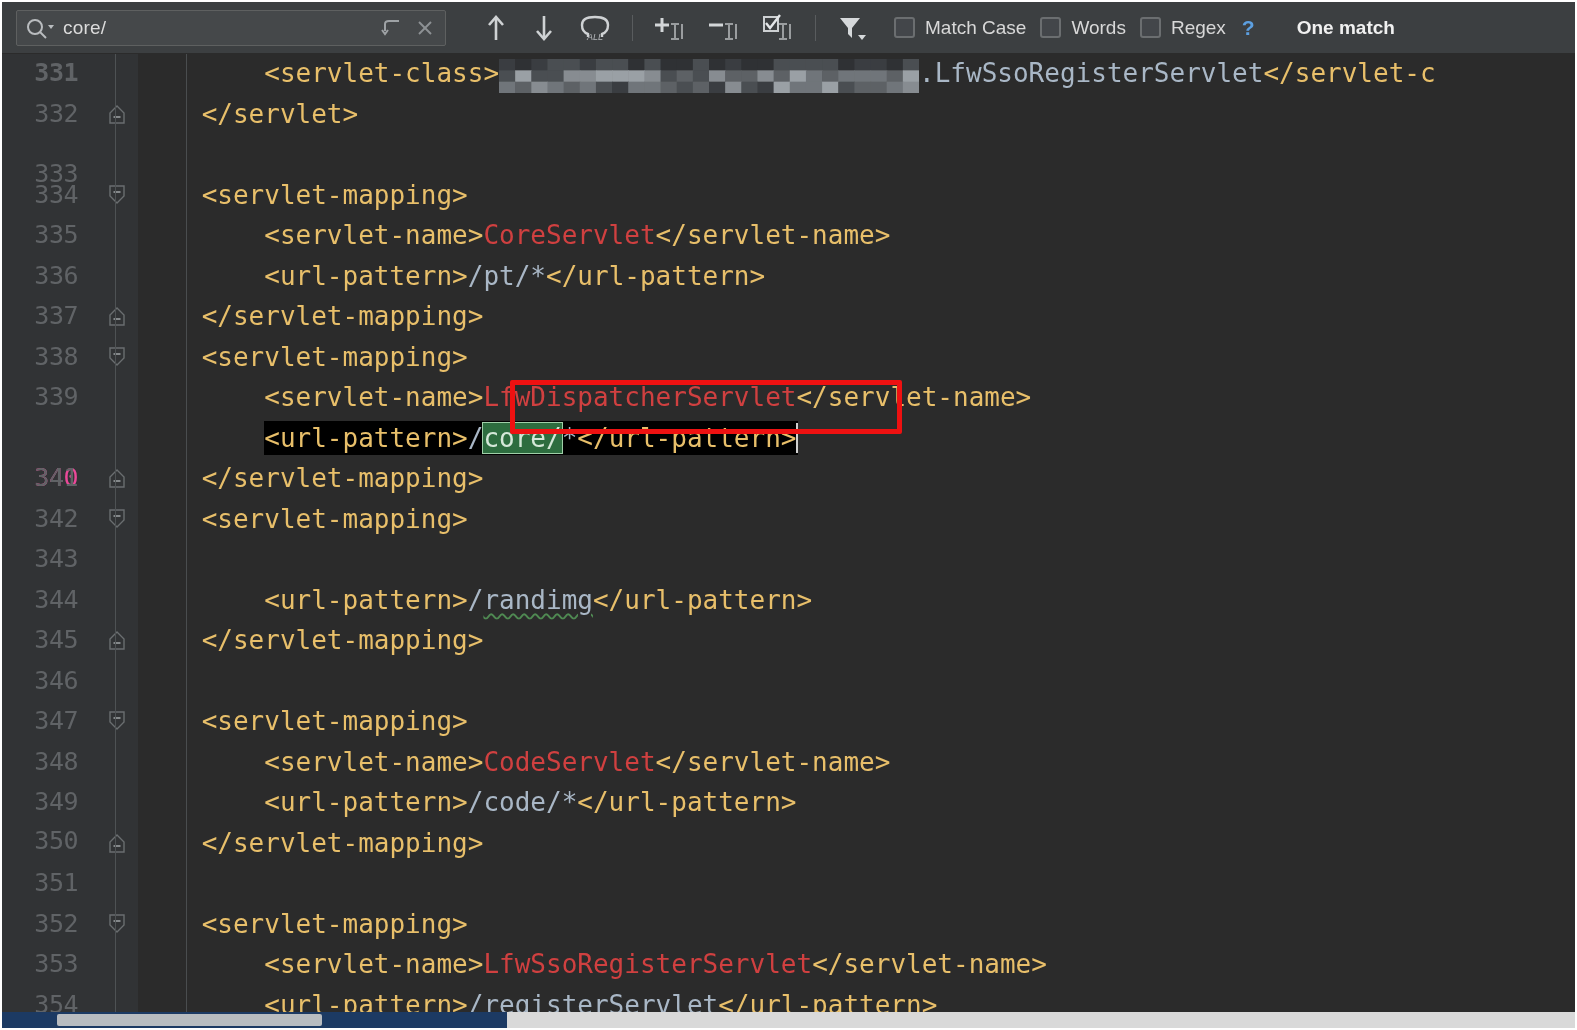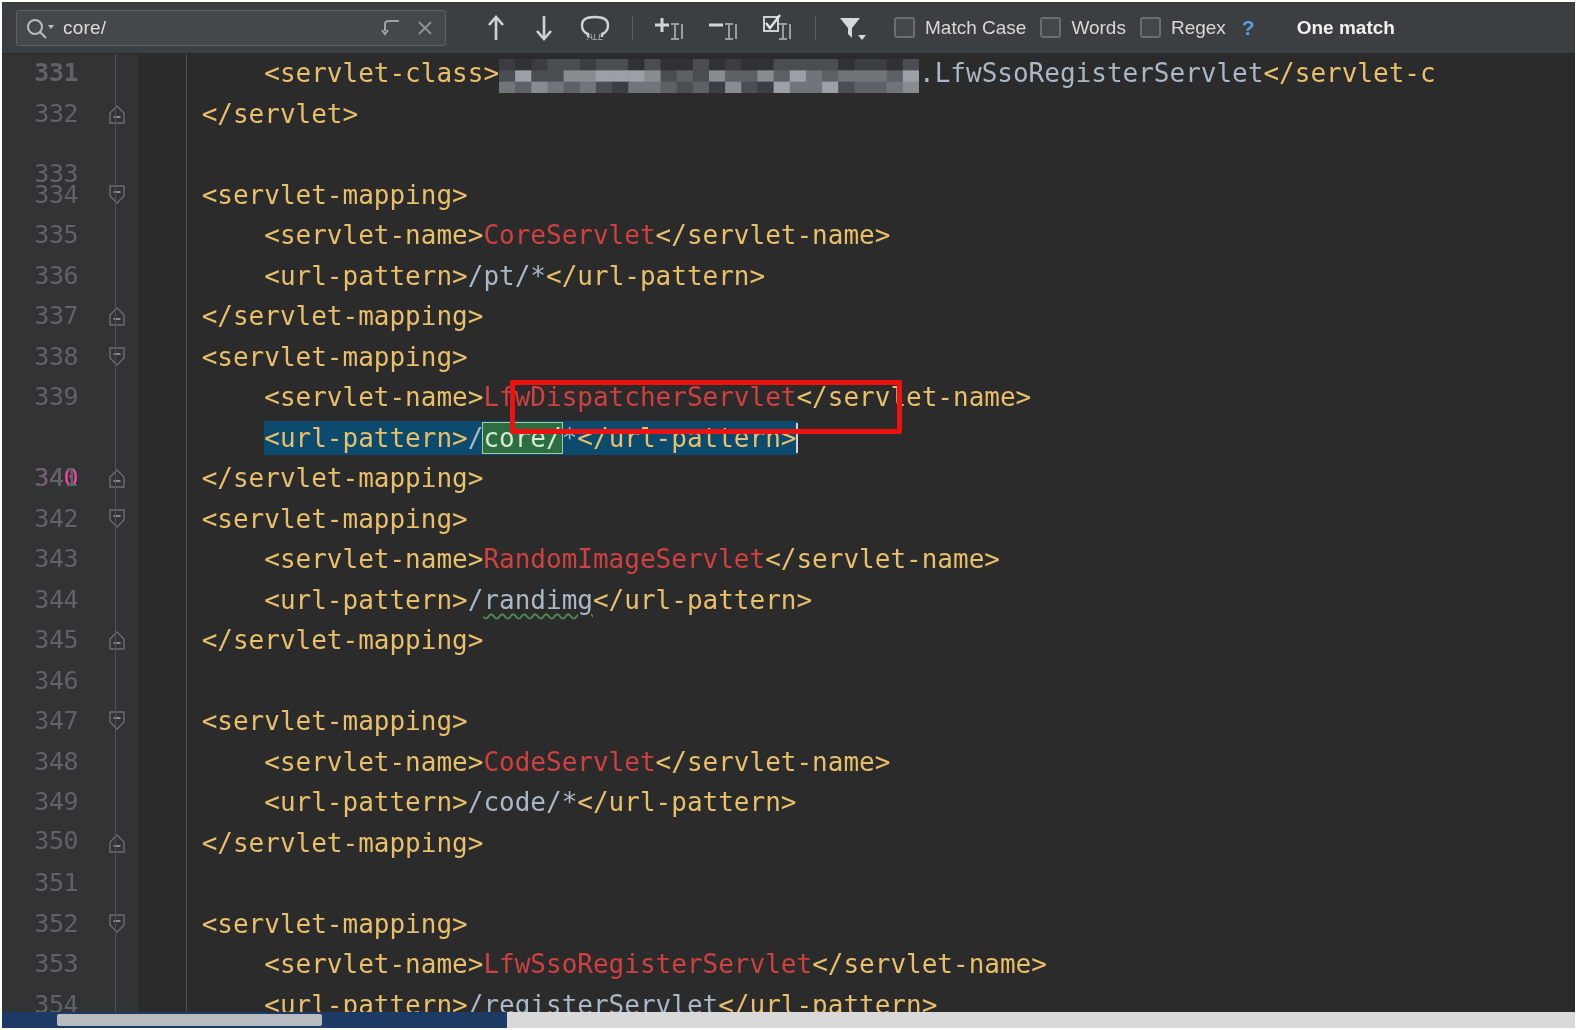--- a/index.html
+++ b/index.html
@@ -213,21 +213,21 @@
     letter-spacing: 0px;
   }
 
   .tag   { color: #e8bf6a; }
   .txt   { color: #d04040; }
   .val   { color: #a9b7c6; }
   .plain { color: #a9b7c6; }
 
   
   .sel-band {
-    background: #0c4a6e;
+    background: #000000;
     padding: 2px 0;
   }
   .match-hl {
     background: #2d6d3f;
     outline: 1px solid #9fcfa8;
     color: #d4e8d8;
   }
   .squiggle {
     text-decoration: underline;
     text-decoration-style: wavy;
@@ -578,21 +578,20 @@
         <div class="codeline" style="top: 80px; left: 0px;"><span class="plain"></span></div>
         <div class="codeline" style="top: 120.5px; left: 0px;"><span class="plain">    </span><span class="tag">&lt;servlet-mapping&gt;</span></div>
         <div class="codeline" style="top: 161px; left: 0px;"><span class="plain">        </span><span class="tag">&lt;servlet-name&gt;</span><span class="txt">CoreServlet</span><span class="tag">&lt;/servlet-name&gt;</span></div>
         <div class="codeline" style="top: 201.5px; left: 0px;"><span class="plain">        </span><span class="tag">&lt;url-pattern&gt;</span><span class="val">/pt/*</span><span class="tag">&lt;/url-pattern&gt;</span></div>
         <div class="codeline" style="top: 242px; left: 0px;"><span class="plain">    </span><span class="tag">&lt;/servlet-mapping&gt;</span></div>
         <div class="codeline" style="top: 282.5px; left: 0px;"><span class="plain">    </span><span class="tag">&lt;servlet-mapping&gt;</span></div>
         <div class="codeline" style="top: 323px; left: 0px;"><span class="plain">        </span><span class="tag">&lt;servlet-name&gt;</span><span class="txt">LfwDispatcherServlet</span><span class="tag">&lt;/servlet-name&gt;</span></div>
         <div class="codeline" style="top: 363.5px; left: 0px;"><span class="plain">        </span><span class="sel-band"><span class="tag">&lt;url-pattern&gt;</span><span class="val">/</span><span class="match-hl">core/</span><span class="val">*</span><span class="tag">&lt;/url-pattern&gt;</span><span class="caret"></span></span></div>
         <div class="codeline" style="top: 404px; left: 0px;"><span class="plain">    </span><span class="tag">&lt;/servlet-mapping&gt;</span></div>
         <div class="codeline" style="top: 444.5px; left: 0px;"><span class="plain">    </span><span class="tag">&lt;servlet-mapping&gt;</span></div>
-        <div class="codeline" style="top: 485px; left: 0px;"><span class="plain">        </span><span class="tag">&lt;servlet-name&gt;</span><span class="txt">RandomImageServlet</span><span class="tag">&lt;/servlet-name&gt;</span></div>
         <div class="codeline" style="top: 525.5px; left: 0px;"><span class="plain">        </span><span class="tag">&lt;url-pattern&gt;</span><span class="val">/</span><span class="val squiggle">randimg</span><span class="tag">&lt;/url-pattern&gt;</span></div>
         <div class="codeline" style="top: 566px; left: 0px;"><span class="plain">    </span><span class="tag">&lt;/servlet-mapping&gt;</span></div>
         <div class="codeline" style="top: 606.5px; left: 0px;"><span class="plain"></span></div>
         <div class="codeline" style="top: 647px; left: 0px;"><span class="plain">    </span><span class="tag">&lt;servlet-mapping&gt;</span></div>
         <div class="codeline" style="top: 687.5px; left: 0px;"><span class="plain">        </span><span class="tag">&lt;servlet-name&gt;</span><span class="txt">CodeServlet</span><span class="tag">&lt;/servlet-name&gt;</span></div>
         <div class="codeline" style="top: 728px; left: 0px;"><span class="plain">        </span><span class="tag">&lt;url-pattern&gt;</span><span class="val">/code/*</span><span class="tag">&lt;/url-pattern&gt;</span></div>
         <div class="codeline" style="top: 768.5px; left: 0px;"><span class="plain">    </span><span class="tag">&lt;/servlet-mapping&gt;</span></div>
         <div class="codeline" style="top: 809px; left: 0px;"><span class="plain"></span></div>
         <div class="codeline" style="top: 849.5px; left: 0px;"><span class="plain">    </span><span class="tag">&lt;servlet-mapping&gt;</span></div>
         <div class="codeline" style="top: 890px; left: 0px;"><span class="plain">        </span><span class="tag">&lt;servlet-name&gt;</span><span class="txt">LfwSsoRegisterServlet</span><span class="tag">&lt;/servlet-name&gt;</span></div>

